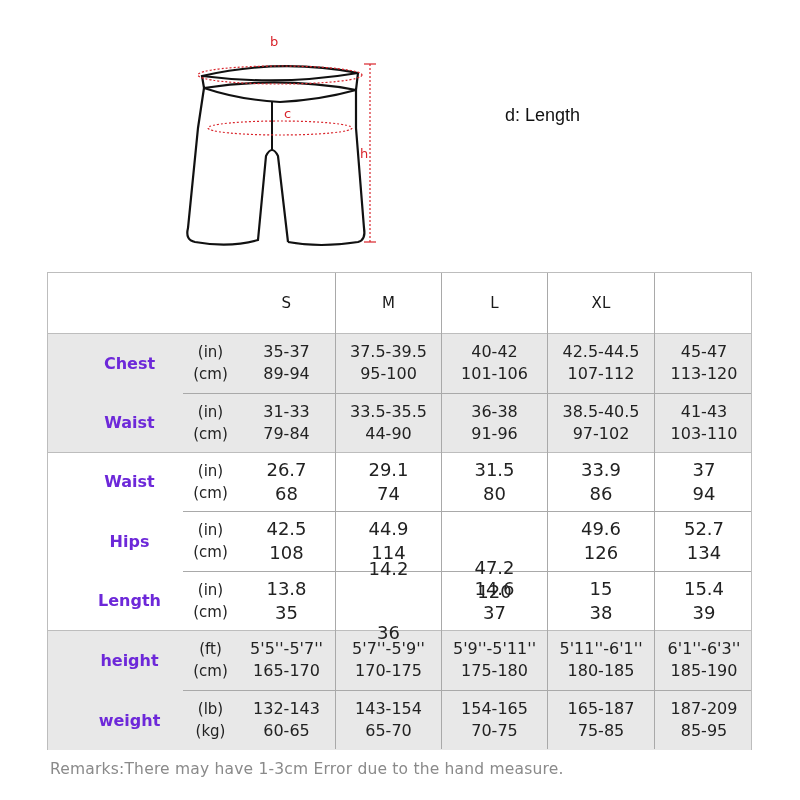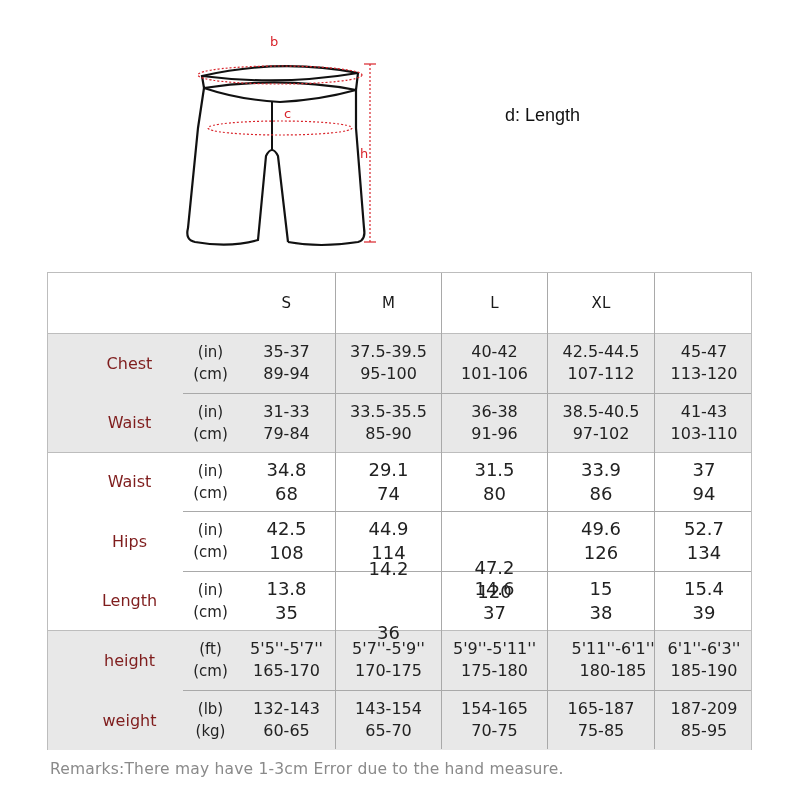--- a/index.html
+++ b/index.html
@@ -11,21 +11,21 @@
 
   .tbl { position: absolute; left: 47px; top: 272px; width: 705px; height: 478px; border: 1px solid #bdbdbd; box-sizing: border-box; }
   .band { position: absolute; left: 0; width: 100%; }
   .band.gray { background: #e8e8e8; }
   .hline { position: absolute; height: 1px; background: #a9a9a9; }
   .hline.full { left: 0; right: 0; background: #bdbdbd; }
   .vline { position: absolute; width: 1px; background: #a9a9a9; }
 
   .cell { position: absolute; display: flex; align-items: center; justify-content: center; text-align: center; box-sizing: border-box; }
   .hdr { font-size: 15px; font-weight: 500; color: #1a1a1a; letter-spacing: 0.3px; }
-  .rowlabel { font-size: 16px; font-weight: normal; color: #7f1d1d; padding-left: 28px; }
+  .rowlabel { font-size: 16px; font-weight: bold; color: #6d28d9; padding-left: 28px; }
   .unit { flex-direction: column; font-size: 15px; line-height: 22px; color: #222; }
   .val { flex-direction: column; font-size: 16px; line-height: 22px; color: #222; }
   .val.big { font-size: 18px; line-height: 24px; }
   .remarks { position: absolute; left: 50px; top: 760px; font-size: 15.5px; color: #8a8a8a; letter-spacing: 0.2px; }
 </style>
 </head>
 <body>
 
 <div class="diagram">
   <svg width="220" height="230" viewBox="0 0 220 230">
@@ -111,41 +111,41 @@
       <div class="cell unit" style="left: 135px; top: 120px; width: 55px; height: 59px;">
         <span>(in)</span>
         <span>(cm)</span>
       </div>
       <div class="cell val" style="left: 190px; top: 120px; width: 97px; height: 59px;">
         <span>31-33</span>
         <span>79-84</span>
       </div>
       <div class="cell val" style="left: 288px; top: 120px; width: 105px; height: 59px;">
         <span>33.5-35.5</span>
-        <span>85-90</span>
+        <span>44-90</span>
       </div>
       <div class="cell val" style="left: 394px; top: 120px; width: 105px; height: 59px;">
         <span>36-38</span>
         <span>91-96</span>
       </div>
       <div class="cell val" style="left: 500px; top: 120px; width: 106px; height: 59px;">
         <span>38.5-40.5</span>
         <span>97-102</span>
       </div>
       <div class="cell val" style="left: 607px; top: 120px; width: 98px; height: 59px;">
         <span>41-43</span>
         <span>103-110</span>
       </div>
       <div class="cell rowlabel" style="left: 0px; top: 179px; width: 135px; height: 59px;">Waist</div>
       <div class="cell unit" style="left: 135px; top: 179px; width: 55px; height: 59px;">
         <span>(in)</span>
         <span>(cm)</span>
       </div>
       <div class="cell val big" style="left: 190px; top: 179px; width: 97px; height: 59px;">
-        <span>34.8</span>
+        <span>26.7</span>
         <span>68</span>
       </div>
       <div class="cell val big" style="left: 288px; top: 179px; width: 105px; height: 59px;">
         <span>29.1</span>
         <span>74</span>
       </div>
       <div class="cell val big" style="left: 394px; top: 179px; width: 105px; height: 59px;">
         <span>31.5</span>
         <span>80</span>
       </div>
@@ -217,21 +217,21 @@
         <span>165-170</span>
       </div>
       <div class="cell val" style="left: 288px; top: 357px; width: 105px; height: 60px;">
         <span>5'7''-5'9''</span>
         <span>170-175</span>
       </div>
       <div class="cell val" style="left: 394px; top: 357px; width: 105px; height: 60px;">
         <span>5'9''-5'11''</span>
         <span>175-180</span>
       </div>
-      <div class="cell val" style="left: 512px; top: 357px; width: 106px; height: 60px; align-items: center;">
+      <div class="cell val" style="left: 500px; top: 357px; width: 106px; height: 60px; align-items: center;">
         <span>5'11''-6'1''</span>
         <span>180-185</span>
       </div>
       <div class="cell val" style="left: 607px; top: 357px; width: 98px; height: 60px;">
         <span>6'1''-6'3''</span>
         <span>185-190</span>
       </div>
       <div class="cell rowlabel" style="left: 0px; top: 417px; width: 135px; height: 60px;">weight</div>
       <div class="cell unit" style="left: 135px; top: 417px; width: 55px; height: 60px;">
         <span>(lb)</span>

